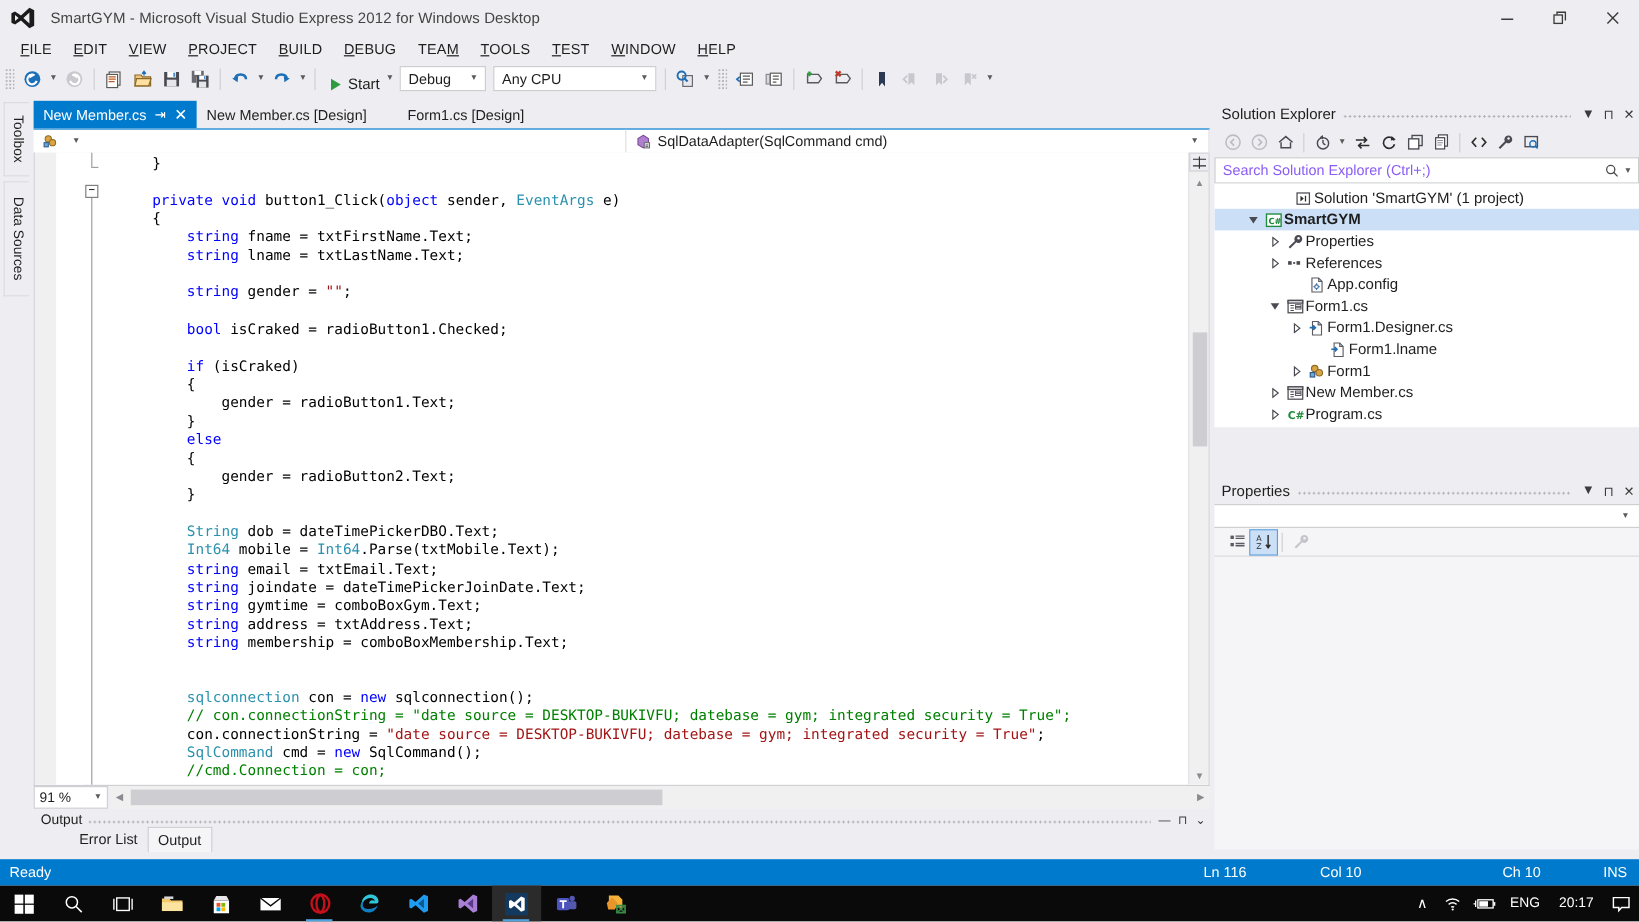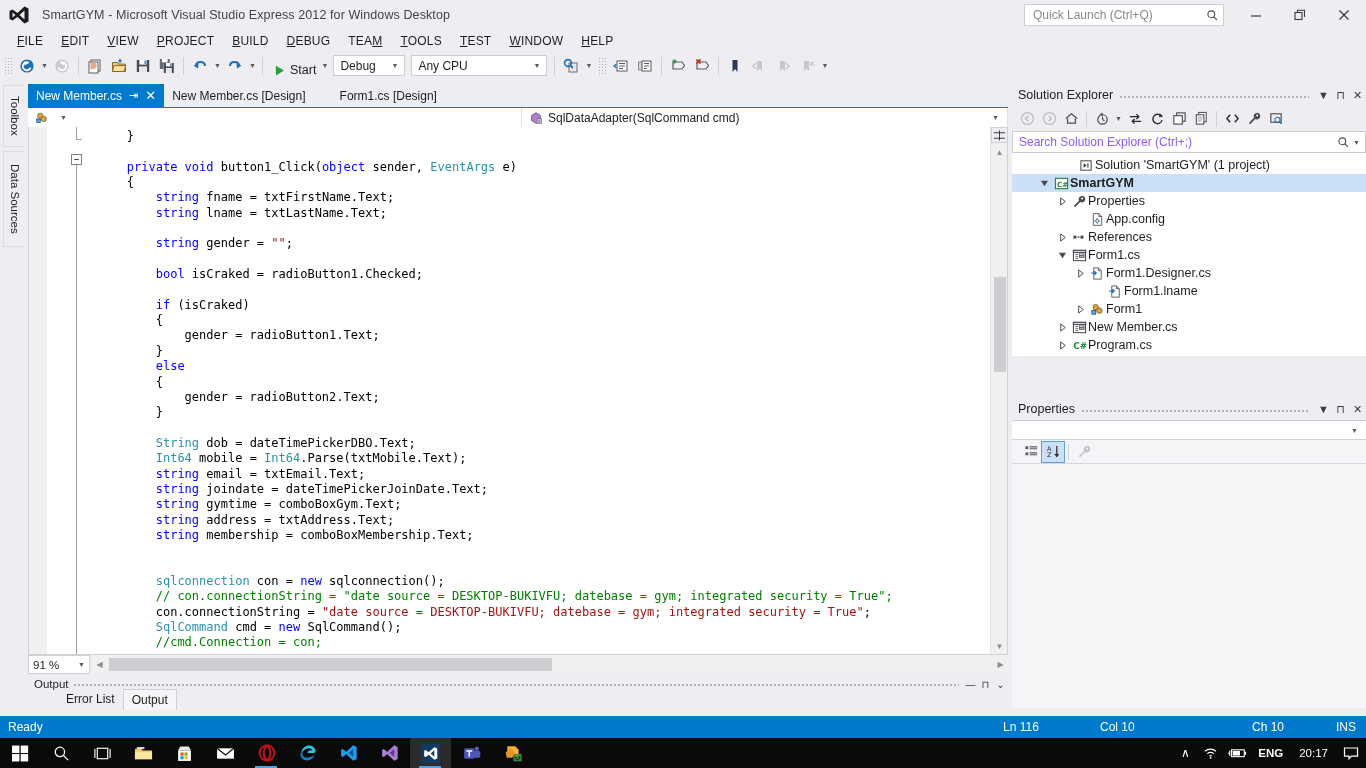--- a/index.html
+++ b/index.html
@@ -234,46 +234,39 @@
   
   .taskbar {
     position:absolute; left:0; bottom:0; width:1366px; height:30px; background:#0a0a0a;
     display:flex; align-items:center;
   }
   .tk { width:41px; height:30px; display:flex; align-items:center; justify-content:center; position:relative; }
   .tk.running::after { content:""; position:absolute; bottom:0; left:9px; width:22px; height:2px; background:#4ea3e0; }
   .tk.active { background:#2b2b2b; }
   .tray { position:absolute; right:0; height:30px; display:flex; align-items:center; color:#fff; font-size:11.5px; }
   .tray > div { display:flex; align-items:center; justify-content:center; height:30px; }
-  .tray .lang { padding:0 8px;font-weight:bold; }
+  .tray .lang { padding:0 8px; }
   .tray .clock { padding:0 8px; }
   .tray .ico { width:26px; }
   .tray .notify { width:30px; }
 </style>
 </head>
 <body>
 
 <div id="app">
 
   <div class="titlebar">
     <div class="vs-logo">
       <svg width="22" height="22" viewBox="0 0 22 22">
         <path d="M16.5 2.5 L20.5 4.5 L20.5 17.5 L16.5 19.5 L9.5 13 L4.5 16.5 L1.5 15 L1.5 7 L4.5 5.5 L9.5 9 Z
                  M16.5 6.5 L11.5 11 L16.5 15.5 Z M4.5 8.5 L4.5 13.5 L7.5 11 Z" fill="#1b1b1b"></path>
       </svg>
     </div>
     <div class="title-text">SmartGYM - Microsoft Visual Studio Express 2012 for Windows Desktop</div>
     <div class="titlebar-right">
-      <div class="quicklaunch">
-        <span>Quick Launch (Ctrl+Q)</span>
-        <svg width="13" height="13" viewBox="0 0 16 16">
-          <circle cx="6.5" cy="6.5" r="4.2" fill="none" stroke="#4a4a4a" stroke-width="1.3"></circle>
-          <line x1="9.6" y1="9.6" x2="13.5" y2="13.5" stroke="#4a4a4a" stroke-width="1.4"></line>
-        </svg>
-      </div>
       <div class="win-btn">
         <svg width="12" height="12" viewBox="0 0 12 12">
             <line x1="1" y1="7" x2="11" y2="7" stroke="#3b3b3b" stroke-width="1.2"></line>
           </svg>
       </div>
       <div class="win-btn">
         <svg width="12" height="12" viewBox="0 0 12 12">
           <rect x="1" y="3.5" width="7" height="7" fill="none" stroke="#3b3b3b" stroke-width="1.1"></rect>
           <polyline points="3.5,3.5 3.5,1.2 10.5,1.2 10.5,8" fill="none" stroke="#3b3b3b" stroke-width="1.1"></polyline>
         </svg>
@@ -686,46 +679,46 @@
             </svg>
           </span>
           <span class="ti">
             <svg width="15" height="15" viewBox="0 0 16 16">
               <path d="M10.5 2a3.5 3.5 0 0 0-3 5.2L2 12.7l1.3 1.3 5.5-5.5A3.5 3.5 0 1 0 10.5 2z" fill="#4a4a52"></path>
               <circle cx="10.8" cy="4.8" r="1.1" fill="#fff"></circle>
             </svg>
           </span>
           <span class="tl">Properties</span>
         </div>
+        <div class="tr" style="padding-left: 42px;">
+          <span class="tw">
+            <svg width="9" height="9" viewBox="0 0 10 10">
+              <polygon points="3,1 8,5 3,9" fill="none" stroke="#4a4a52" stroke-width="1.1"></polygon>
+            </svg>
+          </span>
+          <span class="ti">
+            <svg width="15" height="15" viewBox="0 0 16 16">
+              <rect x="1.5" y="6" width="3.2" height="3.2" fill="#4a4a52"></rect>
+              <rect x="6" y="6.8" width="1.8" height="1.6" fill="#4a4a52"></rect>
+              <rect x="9" y="6" width="3.2" height="3.2" fill="#4a4a52"></rect>
+            </svg>
+          </span>
+          <span class="tl">References</span>
+        </div>
         <div class="tr" style="padding-left: 60px;">
           <span class="tw"></span>
           <span class="ti">
             <svg width="15" height="15" viewBox="0 0 16 16">
               <path d="M3.5 1.8h6l3 3v9.4h-9z" fill="#fff" stroke="#5a5a62" stroke-width="1"></path>
               <path d="M9.5 1.8v3h3" fill="none" stroke="#5a5a62" stroke-width="1"></path>
               <path d="M6 9.5a1.6 1.6 0 1 0 3.2 0 1.6 1.6 0 1 0-3.2 0" fill="none" stroke="#3a6ea5" stroke-width="1"></path>
               <path d="M7.6 6.5v1.3M7.6 11.2v1.3M4.8 9.5h1.2M9.2 9.5h1.2" stroke="#3a6ea5" stroke-width="1"></path>
             </svg>
           </span>
           <span class="tl">App.config</span>
-        </div>
-        <div class="tr" style="padding-left: 42px;">
-          <span class="tw">
-            <svg width="9" height="9" viewBox="0 0 10 10">
-              <polygon points="3,1 8,5 3,9" fill="none" stroke="#4a4a52" stroke-width="1.1"></polygon>
-            </svg>
-          </span>
-          <span class="ti">
-            <svg width="15" height="15" viewBox="0 0 16 16">
-              <rect x="1.5" y="6" width="3.2" height="3.2" fill="#4a4a52"></rect>
-              <rect x="6" y="6.8" width="1.8" height="1.6" fill="#4a4a52"></rect>
-              <rect x="9" y="6" width="3.2" height="3.2" fill="#4a4a52"></rect>
-            </svg>
-          </span>
-          <span class="tl">References</span>
         </div>
         <div class="tr" style="padding-left: 42px;">
           <span class="tw">
             <svg width="9" height="9" viewBox="0 0 10 10">
               <polygon points="1,2 9,2 5,8" fill="#4a4a52"></polygon>
             </svg>
           </span>
           <span class="ti">
             <svg width="15" height="15" viewBox="0 0 16 16">
               <rect x="1.5" y="2.5" width="13" height="11" fill="#fff" stroke="#4a4a52" stroke-width="1.1"></rect>

